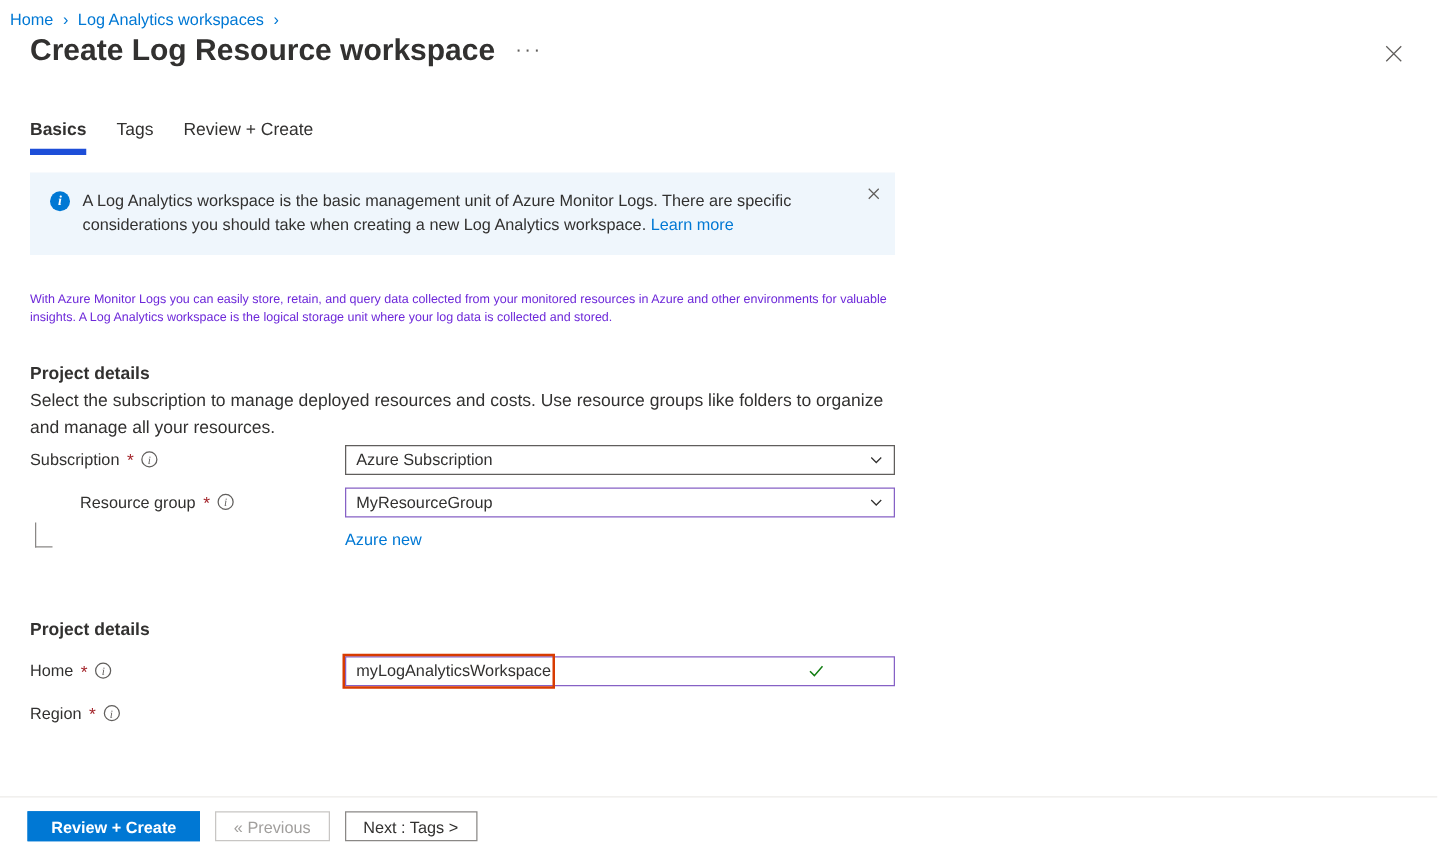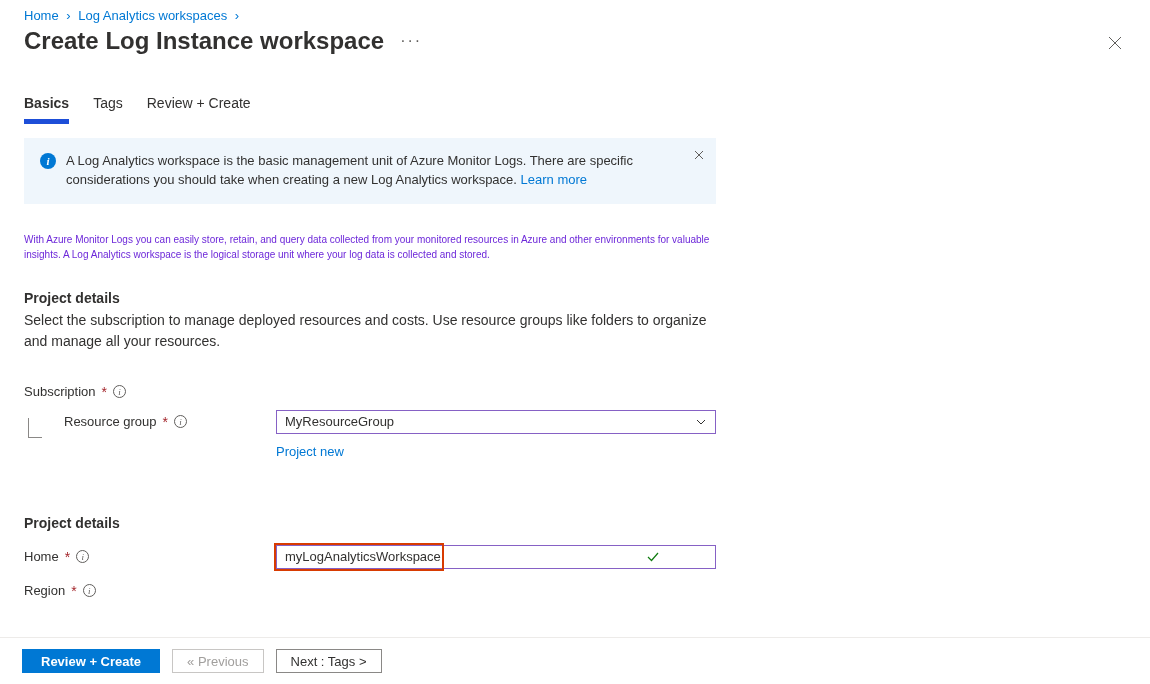--- a/index.html
+++ b/index.html
@@ -1,35 +1,35 @@
 <!DOCTYPE html>
 <html><head>
 <meta charset="utf-8">
 <style>
 * { box-sizing: border-box; margin: 0; padding: 0; }
 body { font-family: "Segoe UI", -apple-system, sans-serif; font-size: 13px; color: #323130; background: #fff; width: 1150px; height: 684px; position: relative; }
-.breadcrumb { padding: 8px 24px 0; font-size: 13px; }
+.breadcrumb { padding: 8px 8px 0; font-size: 13px; }
 .breadcrumb a { color: #0078d4; text-decoration: none; }
 .breadcrumb .sep { color: #0078d4; margin: 0 4px; }
 .header-row { display: flex; align-items: center; padding: 4px 24px 8px; }
 .page-title { font-size: 24px; font-weight: 600; color: #323130; }
 .more-btn { margin-left: 16px; font-size: 16px; color: #605e5c; cursor: pointer; letter-spacing: 2px; }
 .close-x { position: absolute; top: 36px; right: 28px; cursor: pointer; color: #605e5c; }
 .tabs { display: flex; gap: 24px; padding: 32px 24px 0; border-bottom: none; }
 .tab { font-size: 14px; padding: 0 0 8px 0; cursor: pointer; color: #323130; }
 .tab.active { font-weight: 600; border-bottom: 5px solid #1d4ed8; }
 .content-wrap { padding: 14px 24px 0; width: 740px; }
 .info-banner { background: #eff6fc; padding: 14px 40px 14px 16px; display: flex; gap: 10px; position: relative; margin-bottom: 28px; }
 .info-icon-c { width: 16px; height: 16px; border-radius: 50%; background: #0078d4; color: #fff; display: inline-flex; align-items: center; justify-content: center; font-size: 11px; font-weight: bold; font-style: italic; flex-shrink: 0; margin-top: 1px; font-family: Georgia, serif;}
 .info-banner-text { font-size: 13px; line-height: 1.45; color: #323130; }
 .info-banner a { color: #0078d4; text-decoration: none; }
 .info-banner .dismiss { position: absolute; top: 10px; right: 12px; cursor: pointer; color: #605e5c; font-size: 13px;}
 .desc { font-size: 10px; line-height: 1.5; margin-bottom: 28px; color: #6d28d9;}
 .section-h { font-size: 14px; font-weight: 600; margin-bottom: 4px; }
-.section-sub { font-size: 14px; line-height: 1.5; margin-bottom: 32px; color: #323130;}
+.section-sub { font-size: 14px; line-height: 1.5; margin-bottom: 4px; color: #323130;}
 .form-row { display: flex; align-items: center; margin-bottom: 10px; }
 .form-label-col { width: 252px; display: flex; align-items: center; gap: 6px; font-size: 13px;}
 .req { color: #a4262c; font-size: 14px;}
 .help-icon { width: 13px; height: 13px; border: 1px solid #605e5c; border-radius: 50%; display: inline-flex; align-items: center; justify-content: center; font-size: 9px; color: #605e5c; cursor: pointer; font-style: italic; font-family: Georgia, serif;}
 .form-input-col { flex: 1; position: relative;}
 .select-box, .text-box { width: 440px; height: 24px; border: 1px solid #605e5c; padding: 0 26px 0 8px; font-size: 13px; display: flex; align-items: center; background: #fff; position: relative; cursor: pointer;}
 .select-box.purple, .text-box.purple { border-color: #8661c5; }
 .chevron { position: absolute; right: 8px; top: 5px; }
 .chevron svg { width: 12px; height: 12px; }
 .indent { margin-left: 40px; width: 212px;}
@@ -48,21 +48,21 @@
 <body>
 
 <div class="breadcrumb">
   <a>Home</a>
   <span class="sep">›</span>
   <a>Log Analytics workspaces</a>
   <span class="sep">›</span>
 </div>
 
 <div class="header-row">
-  <h1 class="page-title">Create Log Instance workspace</h1>
+  <h1 class="page-title">Create Log Resource workspace</h1>
   <span class="more-btn">···</span>
 </div>
 <div class="close-x">
   <svg width="14" height="14" viewBox="0 0 14 14">
       <path d="M1 1 L13 13 M13 1 L1 13" stroke="#605e5c" stroke-width="1" fill="none"></path>
     </svg>
 </div>
 
 <div class="tabs">
   <div class="tab active">Basics</div>
@@ -88,40 +88,48 @@
 
   <div class="section-h">Project details</div>
   <p class="section-sub">Select the subscription to manage deployed resources and costs. Use resource groups like folders to organize and manage all your resources.</p>
 
   <div class="form-row">
     <div class="form-label-col">
       <span>Subscription</span>
       <span class="req">*</span>
       <span class="help-icon">i</span>
     </div>
+    <div class="form-input-col">
+      <div class="select-box">
+        <span>Azure Subscription</span>
+        <span class="chevron"><svg viewBox="0 0 12 12">
+              <path d="M2 4 L6 8 L10 4" stroke="#323130" stroke-width="1" fill="none"></path>
+            </svg></span>
+      </div>
+    </div>
   </div>
 
   <div class="connector"></div>
 
   <div class="form-row">
     <div class="form-label-col indent">
       <span>Resource group</span>
       <span class="req">*</span>
       <span class="help-icon">i</span>
     </div>
     <div class="form-input-col">
       <div class="select-box purple">
         <span>MyResourceGroup</span>
         <span class="chevron"><svg viewBox="0 0 12 12">
               <path d="M2 4 L6 8 L10 4" stroke="#323130" stroke-width="1" fill="none"></path>
             </svg></span>
       </div>
     </div>
   </div>
-  <a class="link-small">Project new</a>
+  <a class="link-small">Azure new</a>
 
   <div class="instance-sec">
     <div class="section-h">Project details</div>
     <div style="height:10px"></div>
 
     <div class="form-row">
       <div class="form-label-col">
         <span>Home</span>
         <span class="req">*</span>
         <span class="help-icon">i</span>

